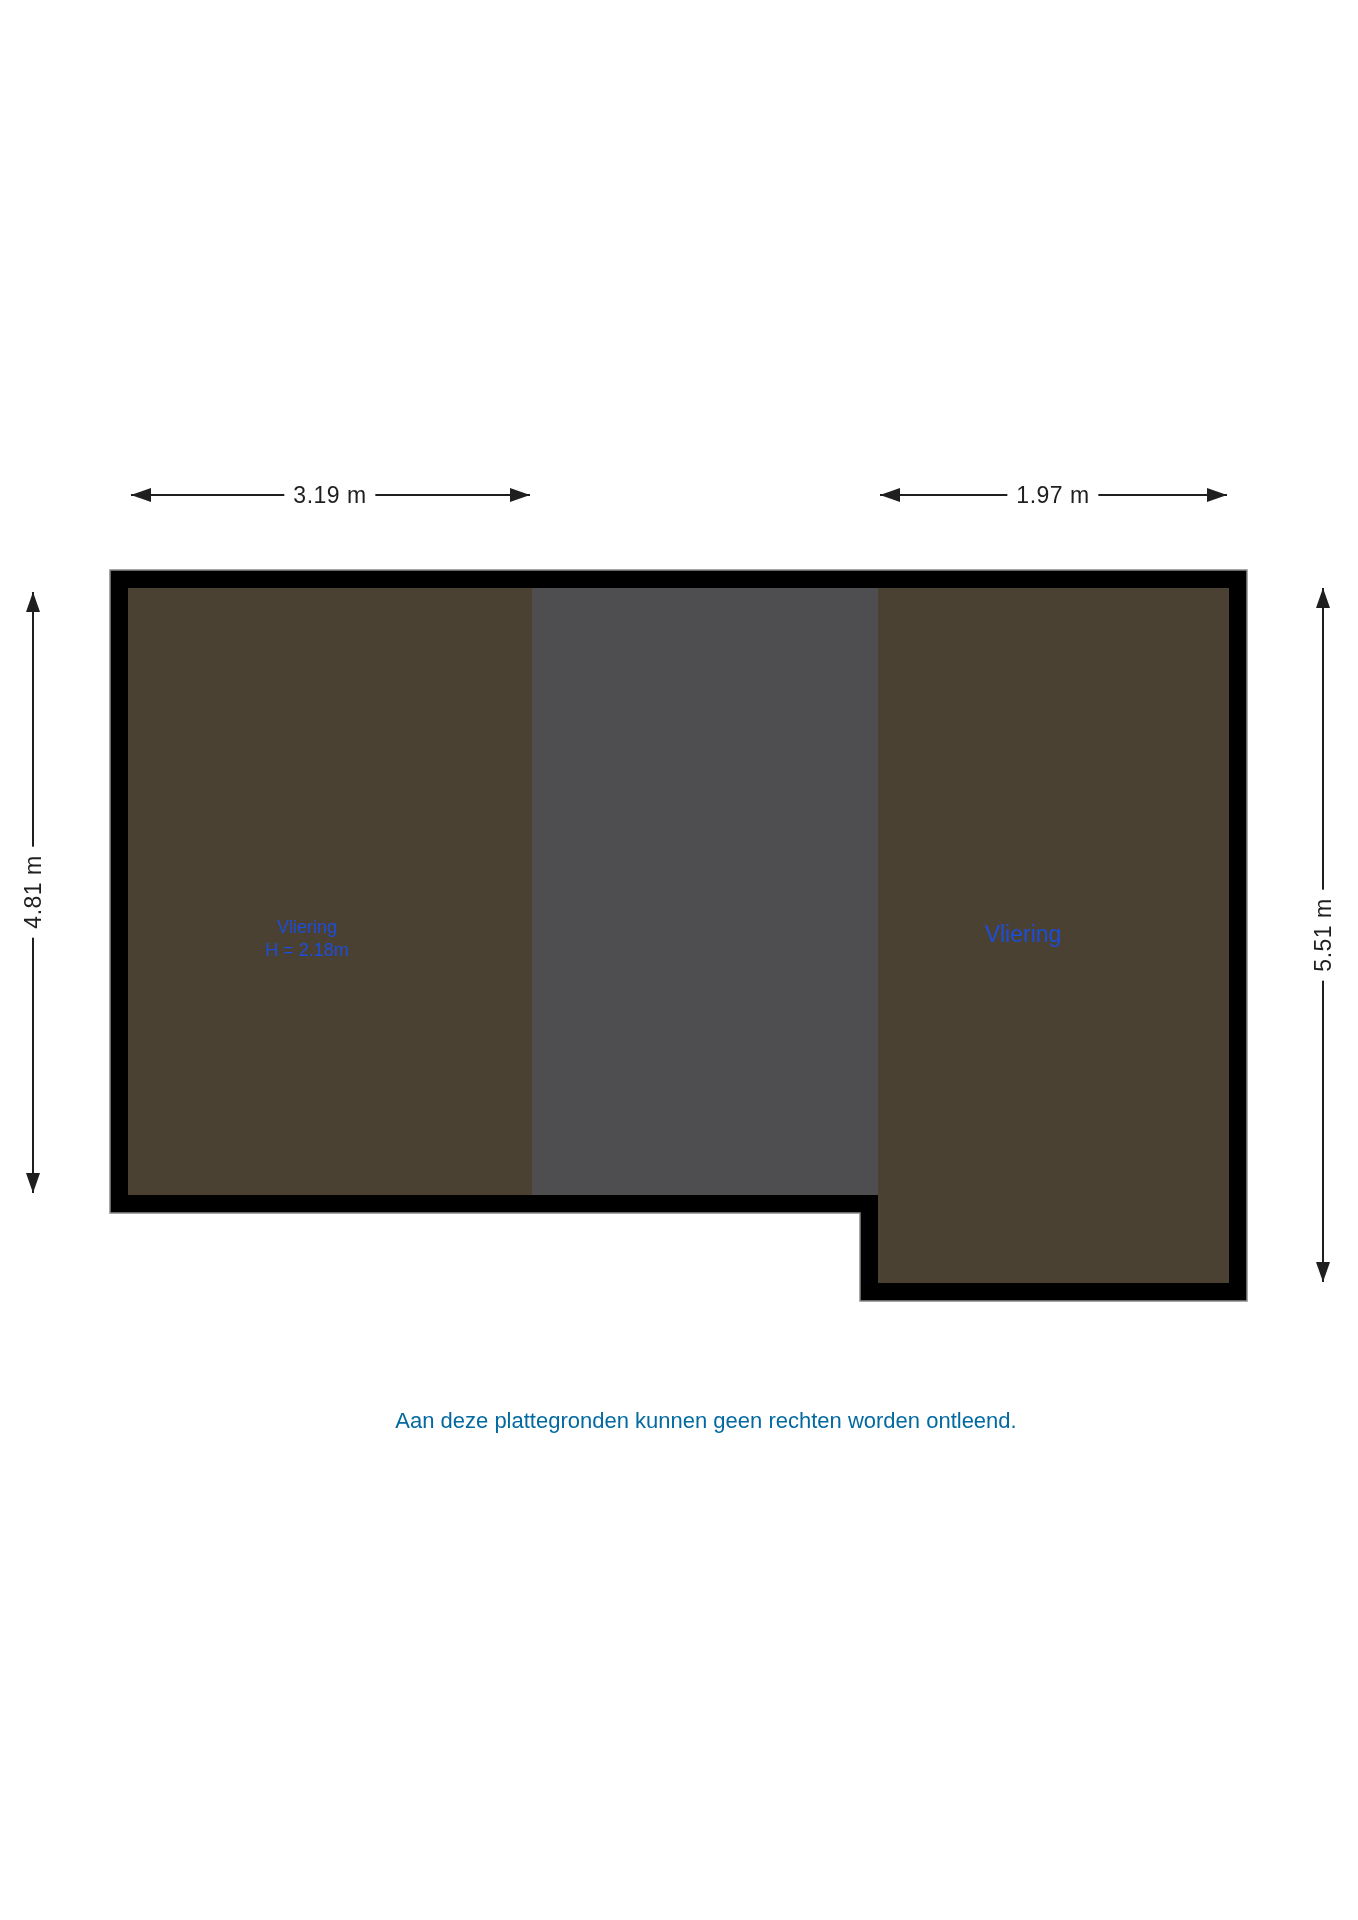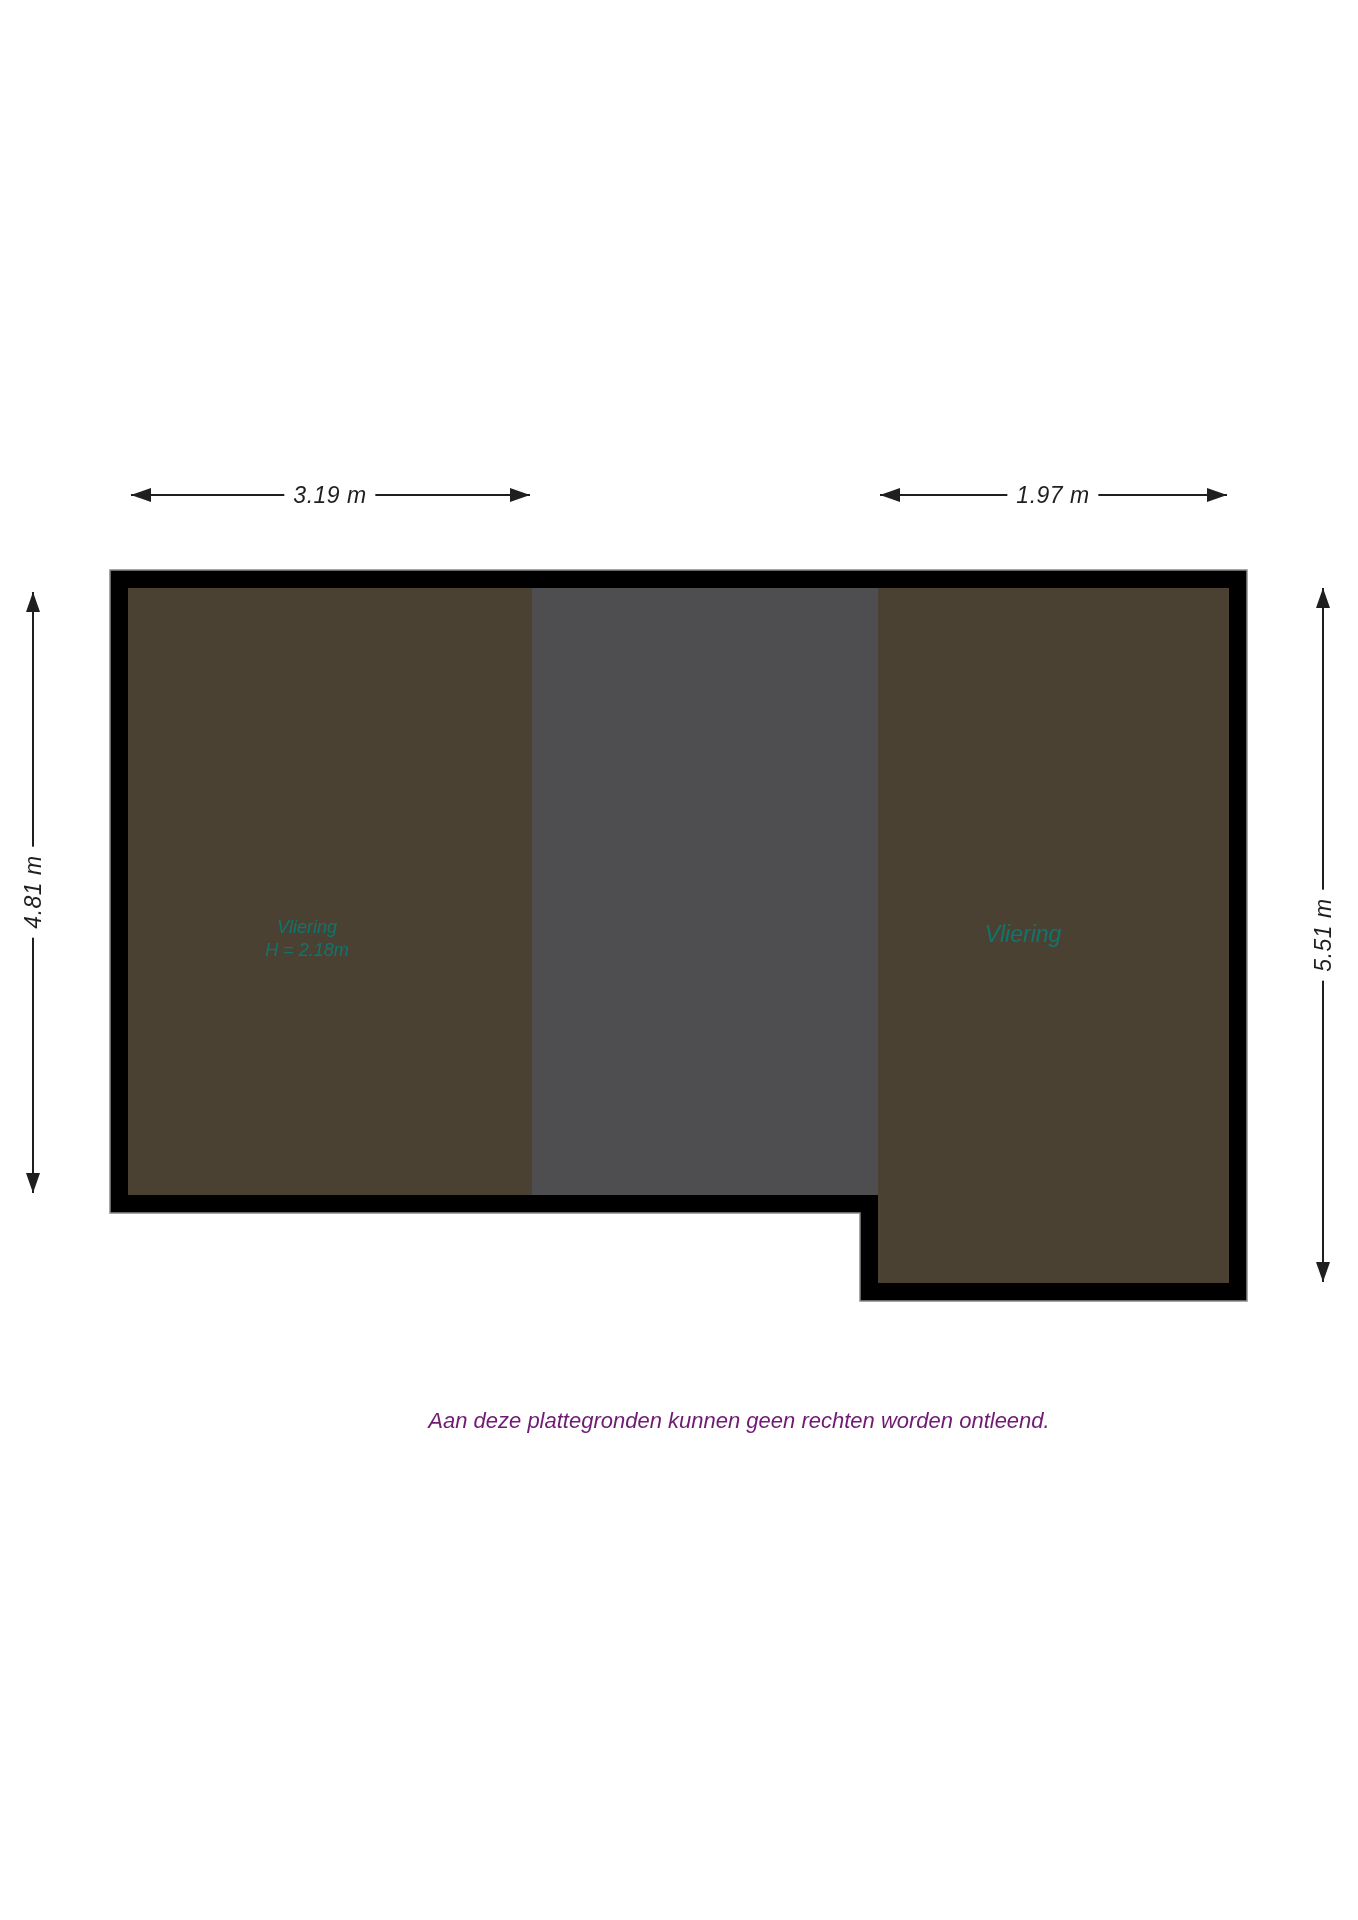--- a/index.html
+++ b/index.html
@@ -7,21 +7,20 @@
     padding: 0;
     background: #ffffff;
     font-family: "Liberation Sans", sans-serif;
   }
   .page {
     position: relative;
     width: 1358px;
     height: 1920px;
     background: #ffffff;
     overflow: hidden;
-    font-style: italic;
   }
   .plan-svg {
     position: absolute;
     left: 0;
     top: 0;
   }
   .dim-label {
     position: absolute;
     transform: translate(-50%, -50%);
     background: #ffffff;
@@ -30,38 +29,37 @@
     color: #1f1f1f;
     white-space: nowrap;
     letter-spacing: 0.5px;
   }
   .dim-label.vertical {
     transform: translate(-50%, -50%) rotate(-90deg);
   }
   .room-label {
     position: absolute;
     transform: translate(-50%, -50%);
-    color: #0f766e;
+    color: #1d4ed8;
     text-align: center;
     white-space: nowrap;
   }
   .room-label.small {
     font-size: 18px;
     line-height: 23px;
   }
   .room-label.large {
     font-size: 23px;
   }
   .disclaimer {
     position: absolute;
     transform: translate(-50%, -50%);
     font-size: 22px;
-    color: #701a75;
+    color: #0369a1;
     white-space: nowrap;
-    margin-left: 33px;
   }
 </style>
 </head>
 <body>
 
 <div class="page">
 
   <svg class="plan-svg" width="1358" height="1920" viewBox="0 0 1358 1920">
 
     <polygon points="110,570 1247,570 1247,1301 860,1301 860,1213 110,1213" stroke="#8a8a8a" stroke-width="1.5" fill="#000000"></polygon>

